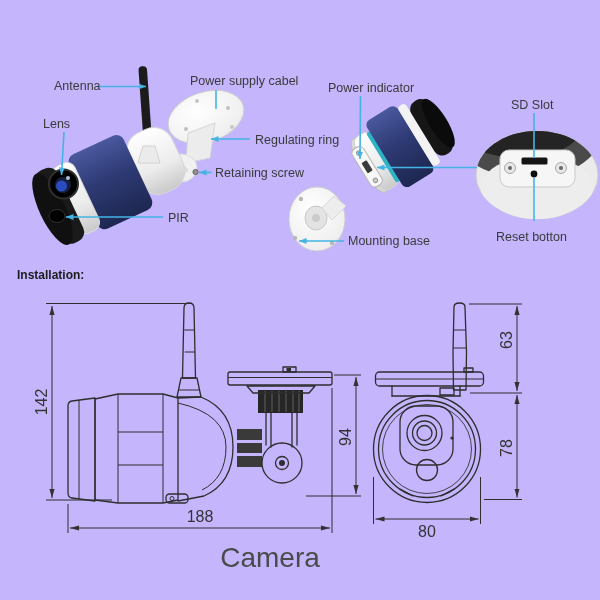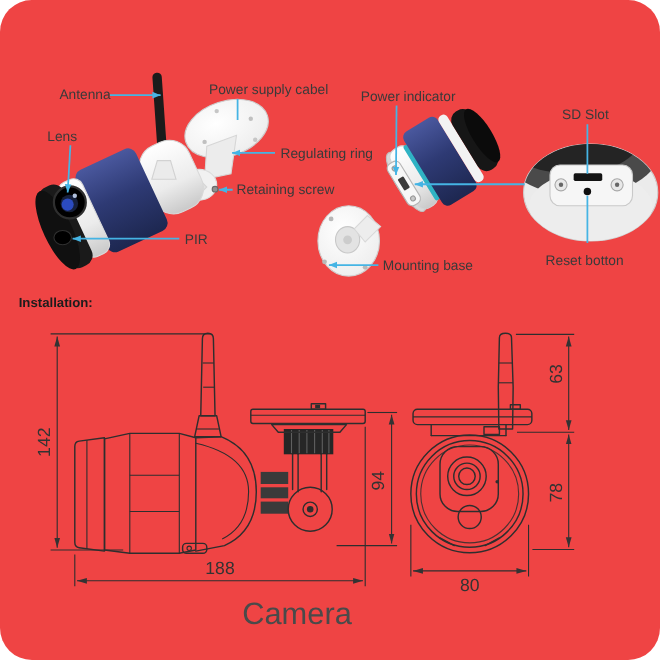--- a/index.html
+++ b/index.html
@@ -1,18 +1,18 @@
 <!DOCTYPE html>
 <html><head>
 <meta charset="utf-8">
 <style>
   html,body { margin:0; padding:0; background:#fff; }
   .page {
-    position:relative; width:600px; height:600px; background:#ef4444;
-    font-family:"Liberation Sans", sans-serif; overflow:hidden;border-radius:29px;
+    position:relative; width:600px; height:600px; background:#c4b5fd;
+    font-family:"Liberation Sans", sans-serif; overflow:hidden;
   }
   svg text { user-select:none; }
   .lbl     { font:12.5px "Liberation Sans", sans-serif; fill:#3a3a3a; }
   .dim     { font:16px "Liberation Sans", sans-serif; fill:#333333; }
   .heading { font:bold 12px "Liberation Sans", sans-serif; fill:#1c1c1c; }
   .caption { font:28px "Liberation Sans", sans-serif; fill:#4a4a4a; }
   .draw    { stroke:#2e2e2e; stroke-width:1.3; fill:none; stroke-linecap:round; stroke-linejoin:round; }
   .thin    { stroke:#2e2e2e; stroke-width:1; fill:none; }
   .leader  { stroke-width:1.6; fill:none; }
 </style>

